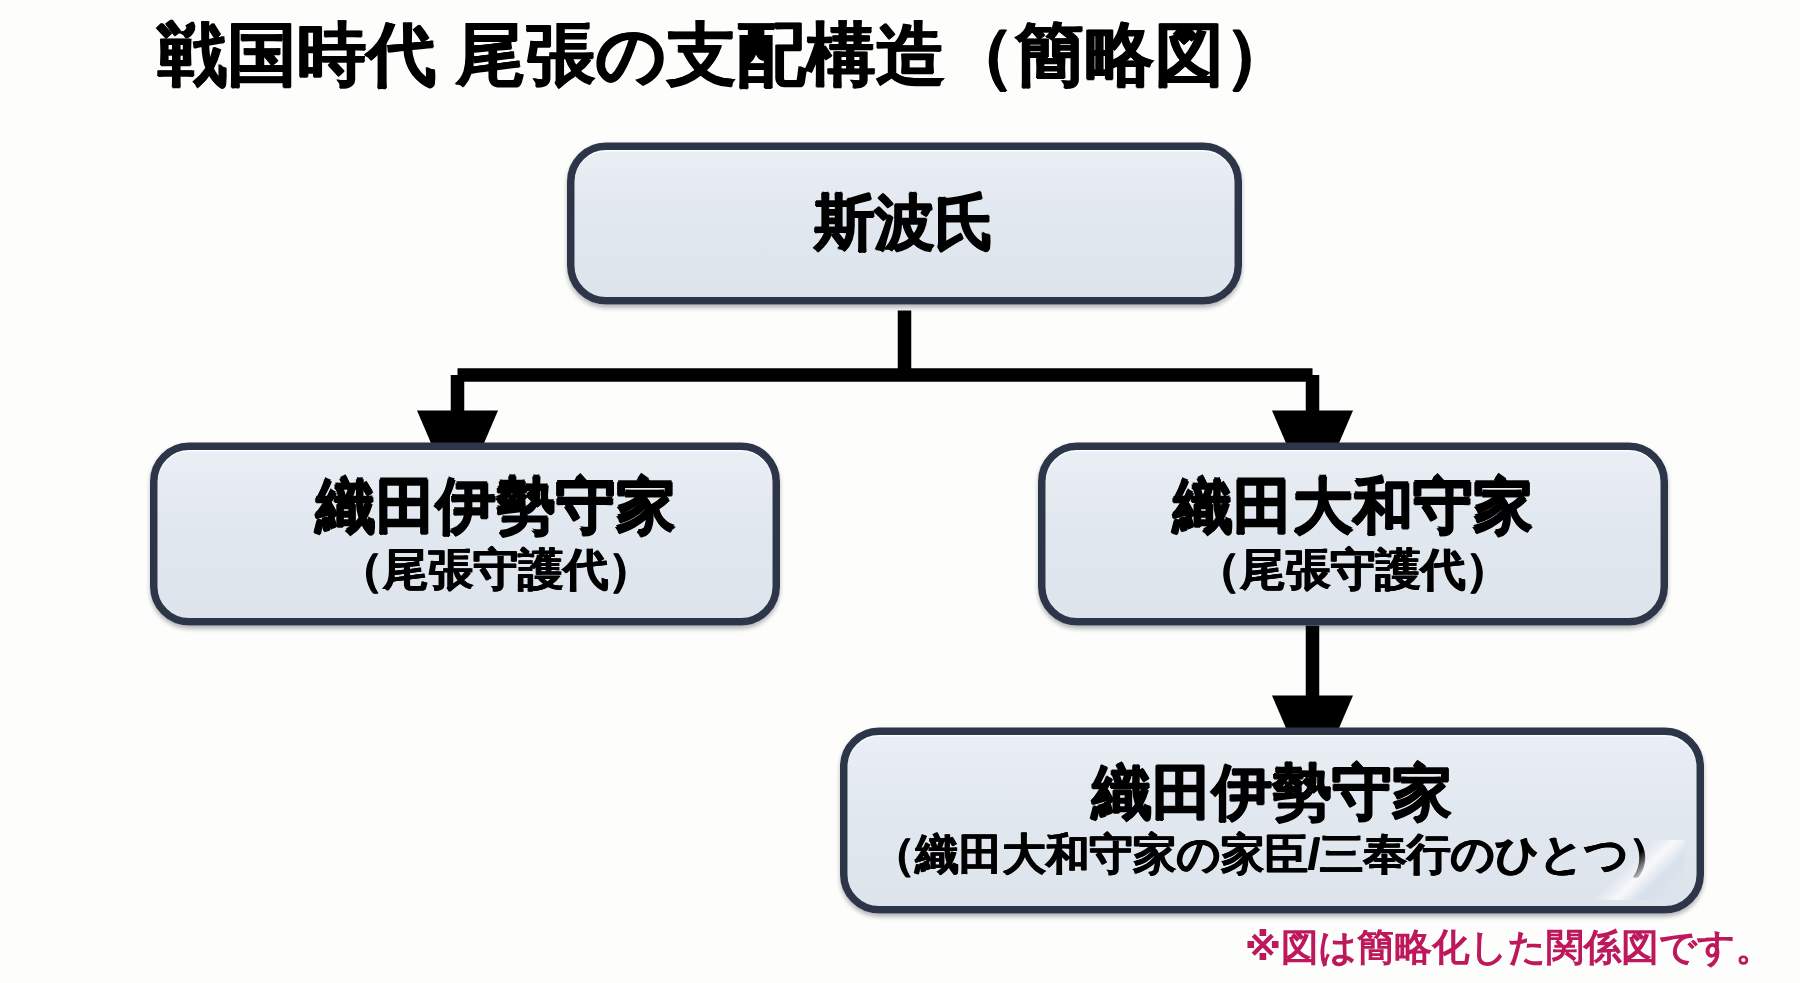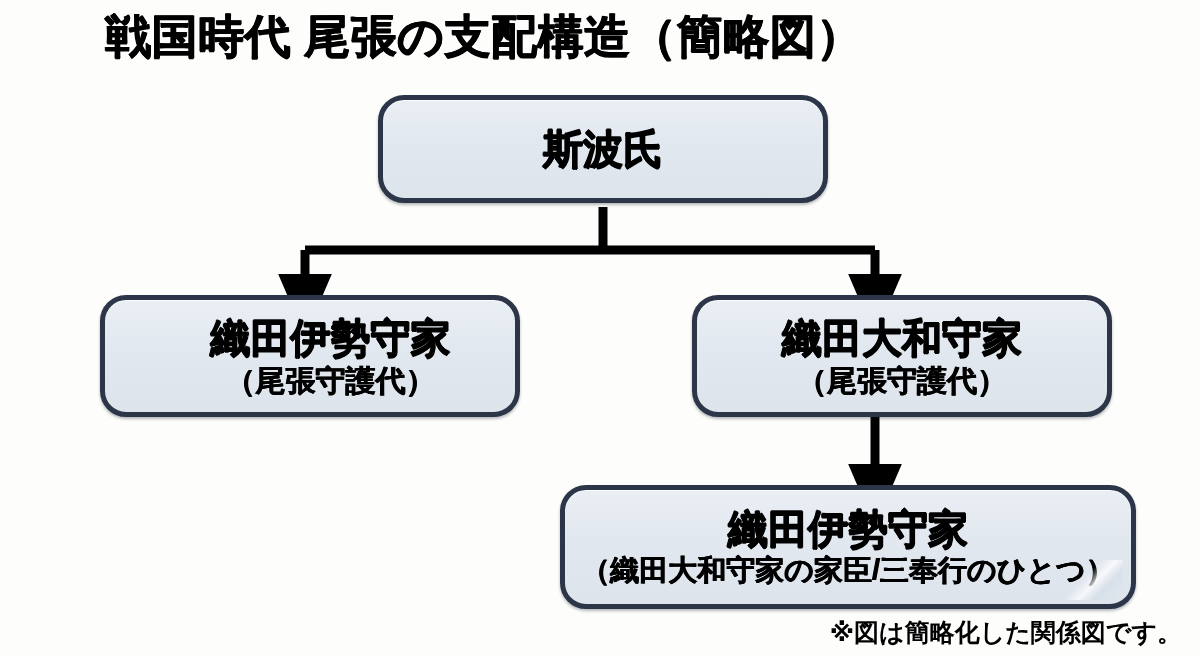--- a/index.html
+++ b/index.html
@@ -107,21 +107,21 @@
     pointer-events: none;
   }
 
   
   #footnote {
     position: absolute;
     right: 18px;
     bottom: 8px;
     font-size: 25px;
     font-weight: 600;
-    color: #000000;
+    color: #be185d;
     white-space: nowrap;
     line-height: 1.2;
   }
 </style>
 </head>
 <body>
 
 <div id="diagram-root">
 
   <div id="page-title">戦国時代 尾張の支配構造（簡略図）</div>

